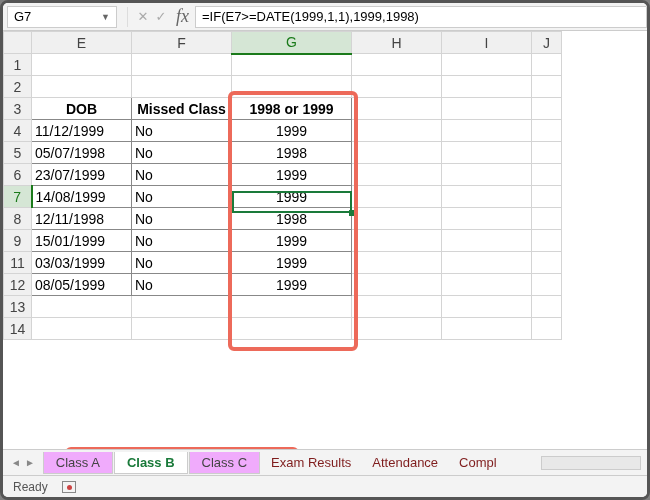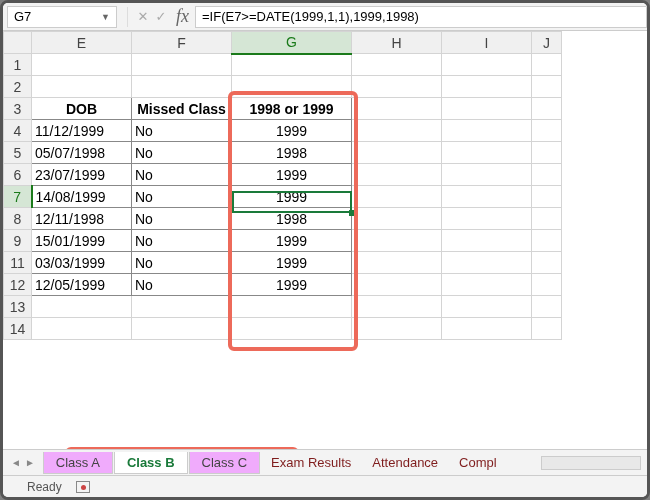--- a/index.html
+++ b/index.html
@@ -39,21 +39,21 @@
 .hibox { position: absolute; border: 4px solid #ed6a5a; border-radius: 6px; pointer-events: none; }
 
 .tabstrip { height: 26px; background: #f3f3f3; border-top: 1px solid #ccc; display: flex; align-items: center; font-size: 13px; position: relative; }
 .tab-nav { display: flex; gap: 4px; padding: 0 8px; color: #888; }
 .tab-nav span { font-size: 10px; }
 .tab { padding: 3px 12px; border: 1px solid #ccc; border-top: none; background: #f0abfc; margin-right: 1px; color: #444; }
 .tab.active { color: #1a7a3a; font-weight: bold; background: #fff; }
 .tab.dim { color: #7f1d1d; background: #f3f3f3; border: none; padding: 3px 10px; }
 .tab-scroll { margin-left: auto; width: 100px; height: 14px; background: #e8e8e8; border: 1px solid #ccc; margin-right: 6px; }
 
-.statusbar { height: 22px; background: #f3f3f3; border-top: 1px solid #ccc; display: flex; align-items: center; padding: 0 24px; font-size: 12px; color: #555; gap: 14px; }
+.statusbar { height: 22px; background: #f3f3f3; border-top: 1px solid #ccc; display: flex; align-items: center; padding: 0 10px; font-size: 12px; color: #555; gap: 14px; }
 .macro-icon { width: 14px; height: 12px; border: 1px solid #888; position: relative; }
 .macro-icon:before { content: ""; position: absolute; width: 5px; height: 5px; background: #c44; border-radius: 50%; top: 3px; left: 4px; }
 </style>
 </head>
 <body>
 
 <div class="frame">
 
   <div class="formula-bar">
     <div class="namebox">
@@ -166,21 +166,21 @@
             <th class="rowhead">11</th>
         <td class="cell left">03/03/1999</td>
         <td class="cell left">No</td>
         <td class="cell center">1999</td>
         <td></td>
             <td></td>
             <td></td>
           </tr>
       <tr class="data-border">
             <th class="rowhead">12</th>
-        <td class="cell left">12/05/1999</td>
+        <td class="cell left">08/05/1999</td>
         <td class="cell left">No</td>
         <td class="cell center">1999</td>
         <td></td>
             <td></td>
             <td></td>
           </tr>
       <tr>
             <th class="rowhead">13</th>
             <td></td>
             <td></td>

